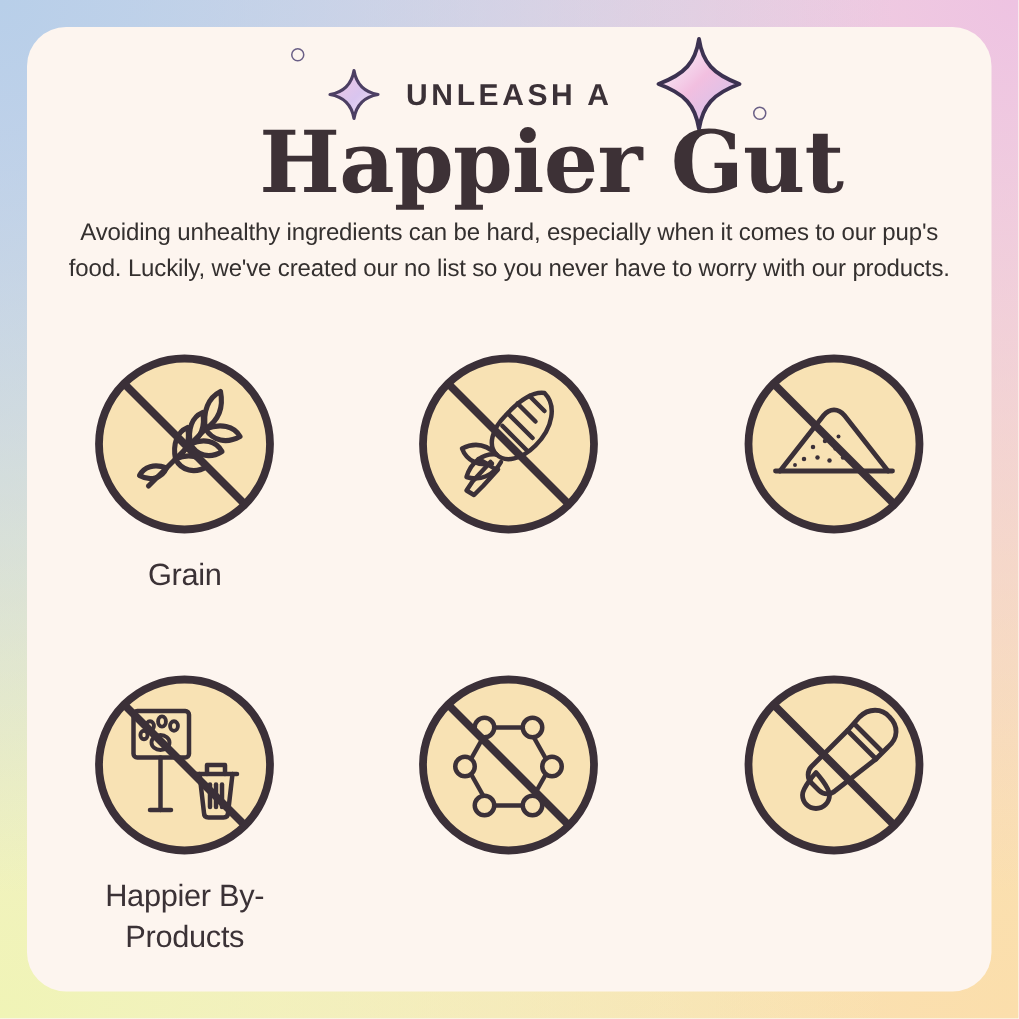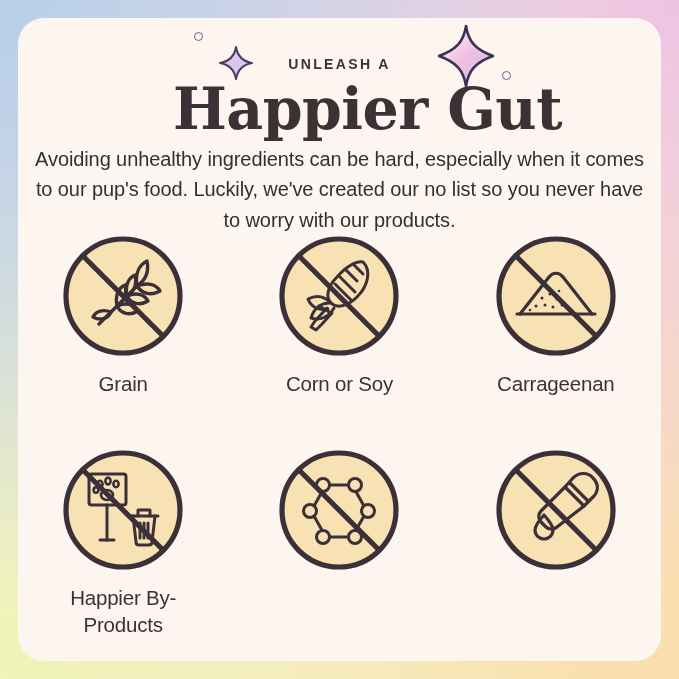--- a/index.html
+++ b/index.html
@@ -45,21 +45,21 @@
     left: 0;
     top: 24px;
     width: 643px;
     height: 44px;
     display: flex;
     align-items: center;
     justify-content: center;
   }
   .eyebrow {
     font-family: "Liberation Sans", sans-serif;
-    font-size: 14px;
+    font-size: 20px;
     font-weight: 700;
     letter-spacing: 2.4px;
     color: #3b3137;
     white-space: nowrap;
   }
 
   .sparkle { position: absolute; }
   .dot-ring {
     position: absolute;
     border-radius: 50%;
@@ -84,21 +84,21 @@
   }
 
   
   .subcopy {
     position: absolute;
     left: 16px;
     top: 126px;
     width: 611px;
     text-align: center;
     font-family: "Liberation Sans", sans-serif;
-    font-size: 20px;
+    font-size: 16px;
     line-height: 1.52;
     color: #34302f;
     letter-spacing: -0.1px;
   }
 
   
   .grid {
     position: absolute;
     left: 16px;
     top: 214px;
@@ -204,21 +204,20 @@
               <path d="M60 52 C65 57 71 63 76 68"></path>
               <path d="M78 32 C81 35 85 39 88 42"></path>
               <path d="M56 71 C47 70 39 76 36 86 C45 89 54 85 59 76"></path>
               <path d="M56 71 C49 64 41 63 33 67 C36 75 44 79 53 77"></path>
               <path d="M52 76 L40 89 L36 95 L41 98 L47 92 L57 81"></path>
               <path d="M44 74 C48 76 51 78 54 80"></path>
             </g>
             <line x1="24" y1="24" x2="104" y2="104" stroke="#3b3038" stroke-width="5.2" stroke-linecap="round"></line>
           </svg>
         </div>
-        <div class="cell-label">Corn or Soy</div>
       </div>
 
       <div class="cell">
         <div class="badge">
           <svg width="128" height="128" viewBox="0 0 128 128">
             <circle cx="64" cy="64" r="57" fill="#f8e2b4" stroke="#3b3038" stroke-width="5.2"></circle>
             <g fill="none" stroke="#3b3038" stroke-width="3.2" stroke-linecap="round" stroke-linejoin="round">
               <path d="M28 82 L57 45 C61 40 67 40 71 45 L100 82"></path>
               <path d="M25 82 L103 82"></path>
             </g>
@@ -231,21 +230,20 @@
                 <circle cx="61" cy="75" r="1.5"></circle>
               <circle cx="70" cy="73" r="1.5"></circle>
                 <circle cx="56" cy="55" r="1.5"></circle>
               <circle cx="47" cy="58" r="1.3"></circle>
                 <circle cx="38" cy="78" r="1.3"></circle>
               <circle cx="67" cy="59" r="1.3"></circle>
             </g>
             <line x1="24" y1="24" x2="104" y2="104" stroke="#3b3038" stroke-width="5.2" stroke-linecap="round"></line>
           </svg>
         </div>
-        <div class="cell-label">Carrageenan</div>
       </div>
 
       <div class="cell">
         <div class="badge">
           <svg width="128" height="128" viewBox="0 0 128 128">
             <circle cx="64" cy="64" r="57" fill="#f8e2b4" stroke="#3b3038" stroke-width="5.2"></circle>
             <g fill="none" stroke="#3b3038" stroke-width="3" stroke-linecap="round" stroke-linejoin="round">
               <rect x="30" y="28" width="37" height="31" rx="2.5"></rect>
               <path d="M48 59 L48 94"></path>
               <path d="M41 94 L55 94"></path>

